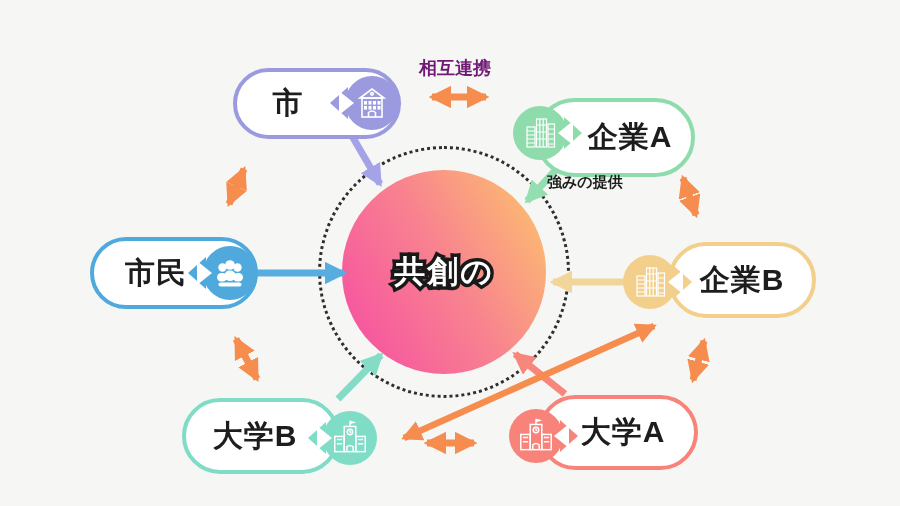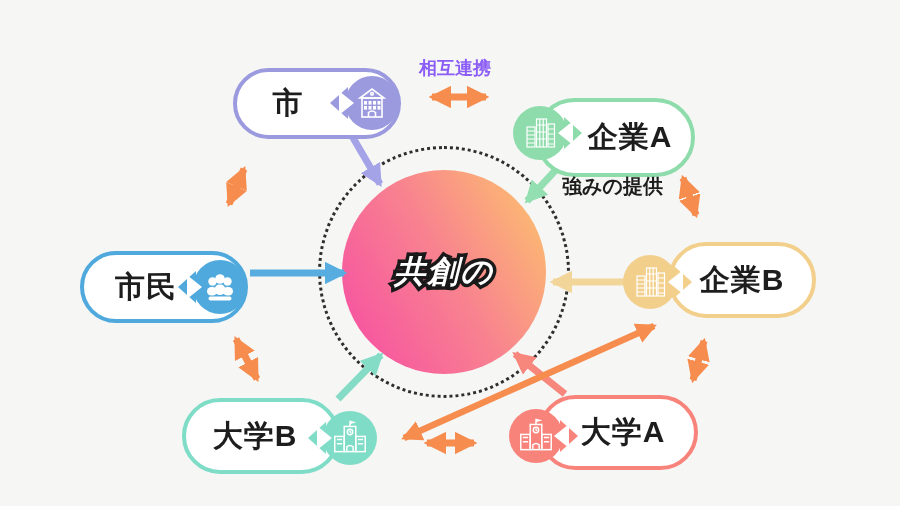--- a/index.html
+++ b/index.html
@@ -16,21 +16,21 @@
     position:absolute;left:318px;top:146px;width:252px;height:252px;
     border:3px dotted #2e2e2e;border-radius:50%;z-index:1;box-sizing:border-box;
   }
   .center-circle{
     position:absolute;left:342px;top:170px;width:204px;height:204px;border-radius:50%;
     background:linear-gradient(60deg,#f64aa4 0%,#f8838f 52%,#fdc76b 100%);
     z-index:2;display:flex;align-items:center;justify-content:center;text-align:center;
   }
   .center-label{
     font-size:31px;font-weight:900;line-height:1.28;color:#fff;letter-spacing:2px;
-    -webkit-text-stroke:7px #191919;paint-order:stroke fill;font-style:italic;
+    -webkit-text-stroke:7px #191919;paint-order:stroke fill;
   }
   
   svg.arrows{position:absolute;left:0;top:0;z-index:3;}
   
   .node{position:absolute;z-index:4;}
   .pill{
     position:absolute;left:0;top:0;width:100%;height:100%;
     background:#fff;border:4px solid var(--c);border-radius:42px;box-sizing:border-box;
     display:flex;align-items:center;justify-content:center;
   }
@@ -47,35 +47,35 @@
   .badge.b-left .tip{right:-15px;border:16px solid transparent;border-left:18px solid var(--c);border-right:none;}
   .badge.b-left .wedge{right:-6px;border:12px solid transparent;border-right:15px solid #fff;border-left:none;}
   .badge svg{position:relative;z-index:2;}
   
   .n-city   {left:233px;top:68px;width:168px;height:71px;--c:#9b9adf;}
   .n-city    .badge{left:112px;top:8px;}
   .n-city    .pill{padding-right:58px;}
   .n-companyA{left:535px;top:70px;width:160px;height:79px;margin-top:28px;--c:#8edcab;}
   .n-companyA .badge{left:-22px;top:8px;}
   .n-companyA .pill{padding-left:30px;}
-  .n-citizens{left:80px;top:237px;width:168px;height:72px;margin-top:14px;--c:#4fa9dd;}
+  .n-citizens{left:90px;top:237px;width:168px;height:72px;--c:#4fa9dd;}
   .n-citizens .badge{left:113px;top:9px;}
   .n-citizens .pill{padding-right:36px;}
   .n-companyB{left:668px;top:242px;width:148px;height:76px;--c:#f3cf8c;}
   .n-companyB .badge{left:-45px;top:13px;}
   .n-univB   {left:182px;top:398px;width:158px;height:76px;--c:#7fdcc7;}
   .n-univB   .badge{left:141px;top:13px;}
   .n-univB   .pill{padding-right:12px;}
   .n-univA   {left:538px;top:395px;width:160px;height:75px;--c:#f8837b;}
   .n-univA   .badge{left:-29px;top:14px;}
   .n-univA   .pill{padding-left:10px;}
   
   .ann{position:absolute;z-index:5;font-weight:900;white-space:nowrap;}
-  .ann-mutual{left:400px;top:56px;width:110px;text-align:center;font-size:18px;color:#8b5cf6;}
-  .ann-strength{left:547px;top:173px;width:116px;text-align:right;font-size:20px;color:#1d1d1d;}
+  .ann-mutual{left:400px;top:56px;width:110px;text-align:center;font-size:18px;color:#701a75;}
+  .ann-strength{left:547px;top:173px;width:116px;text-align:left;font-size:15px;color:#1d1d1d;}
 </style>
 </head>
 <body>
 
 <div class="canvas">
 
   <div class="dotted-ring"></div>
   <div class="center-circle">
     <div class="center-label">
       <span>共創の</span><br>

